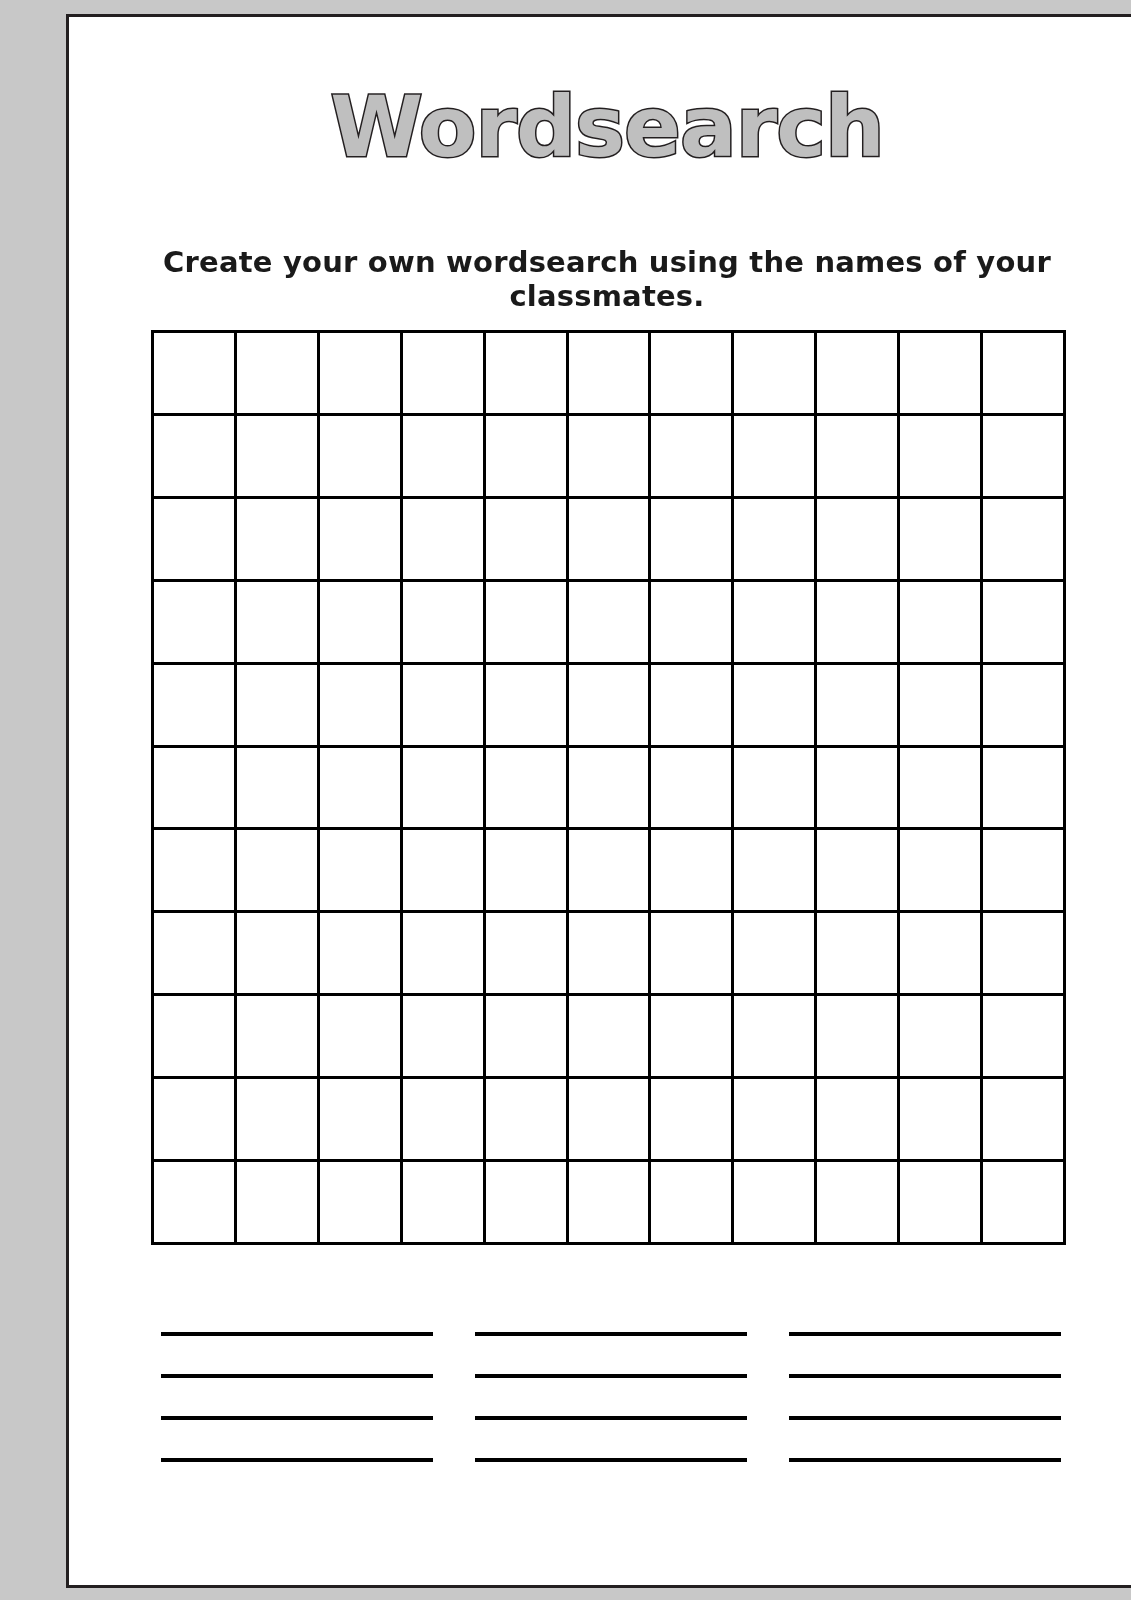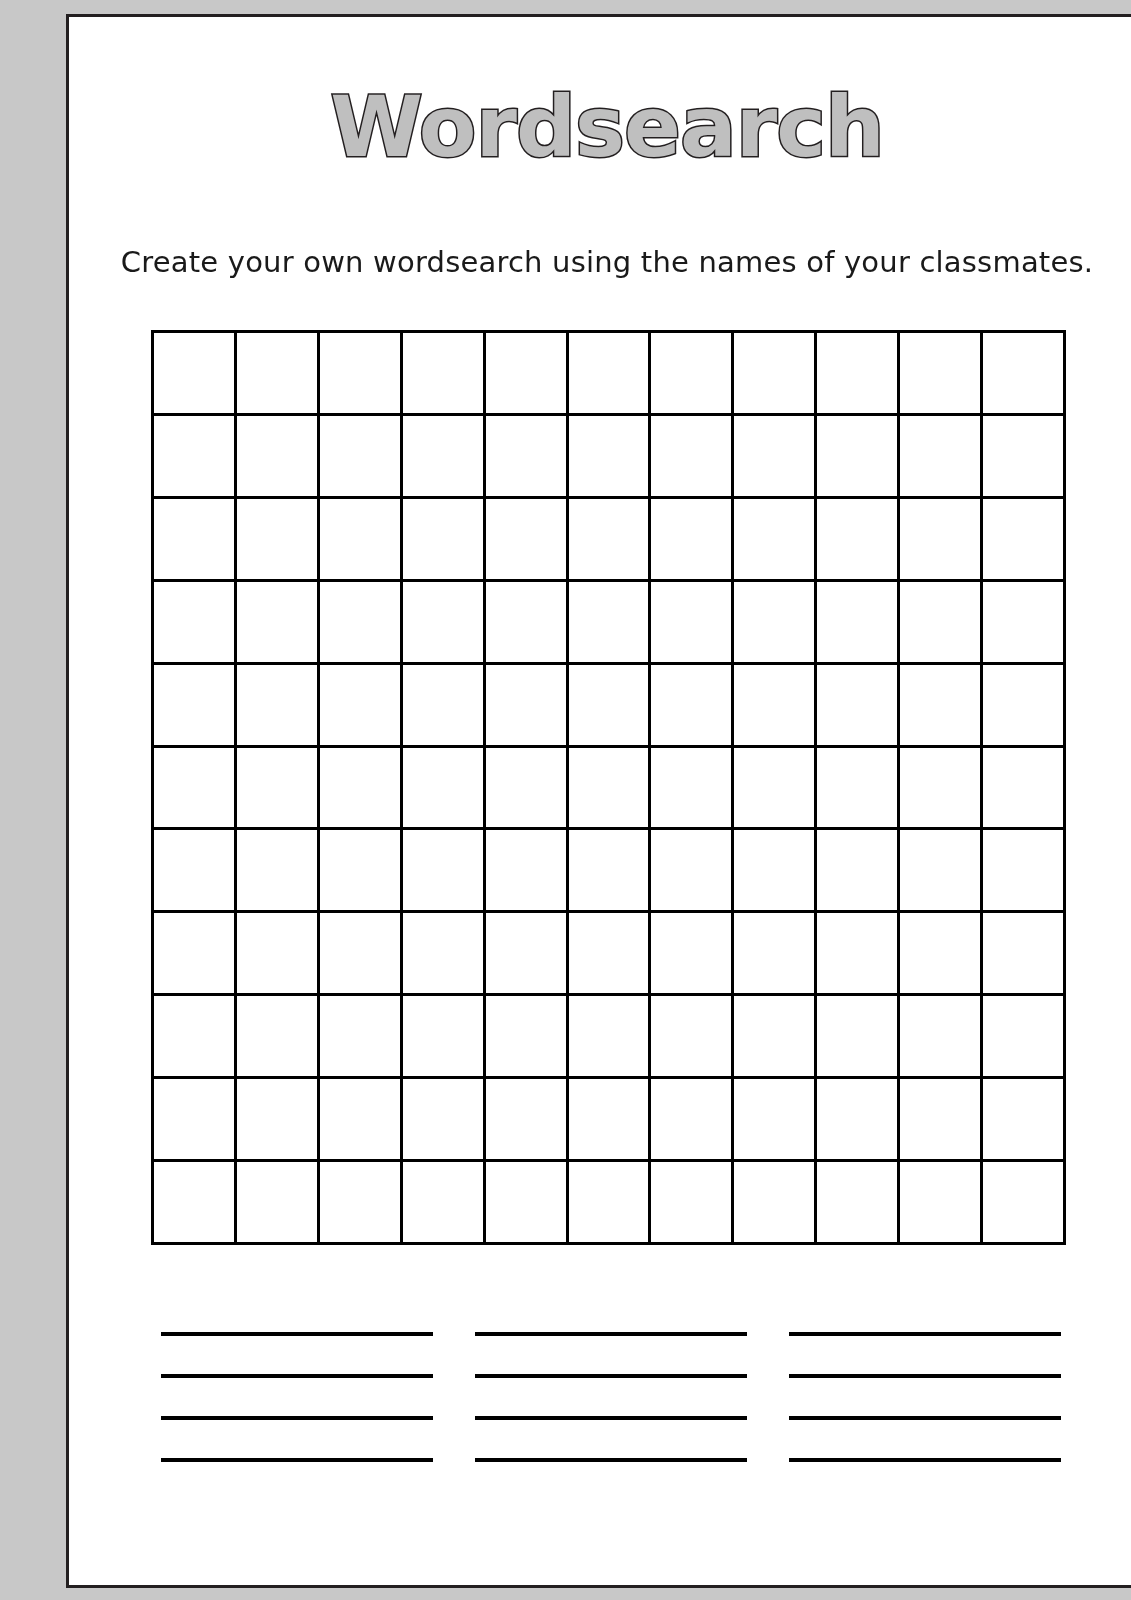--- a/index.html
+++ b/index.html
@@ -53,20 +53,21 @@
   .instruction {
     position: absolute;
     top: 228px;
     left: 38px;
     width: 1000px;
     text-align: center;
     font-family: "DejaVu Sans", sans-serif;
     font-size: 29px;
     color: #1a1a1a;
     letter-spacing: 0.2px;
+    font-weight: bold;
   }
 
   
   .grid-wrap {
     position: absolute;
     left: 82px;
     top: 313px;
     width: 915px;
     height: 915px;
   }

